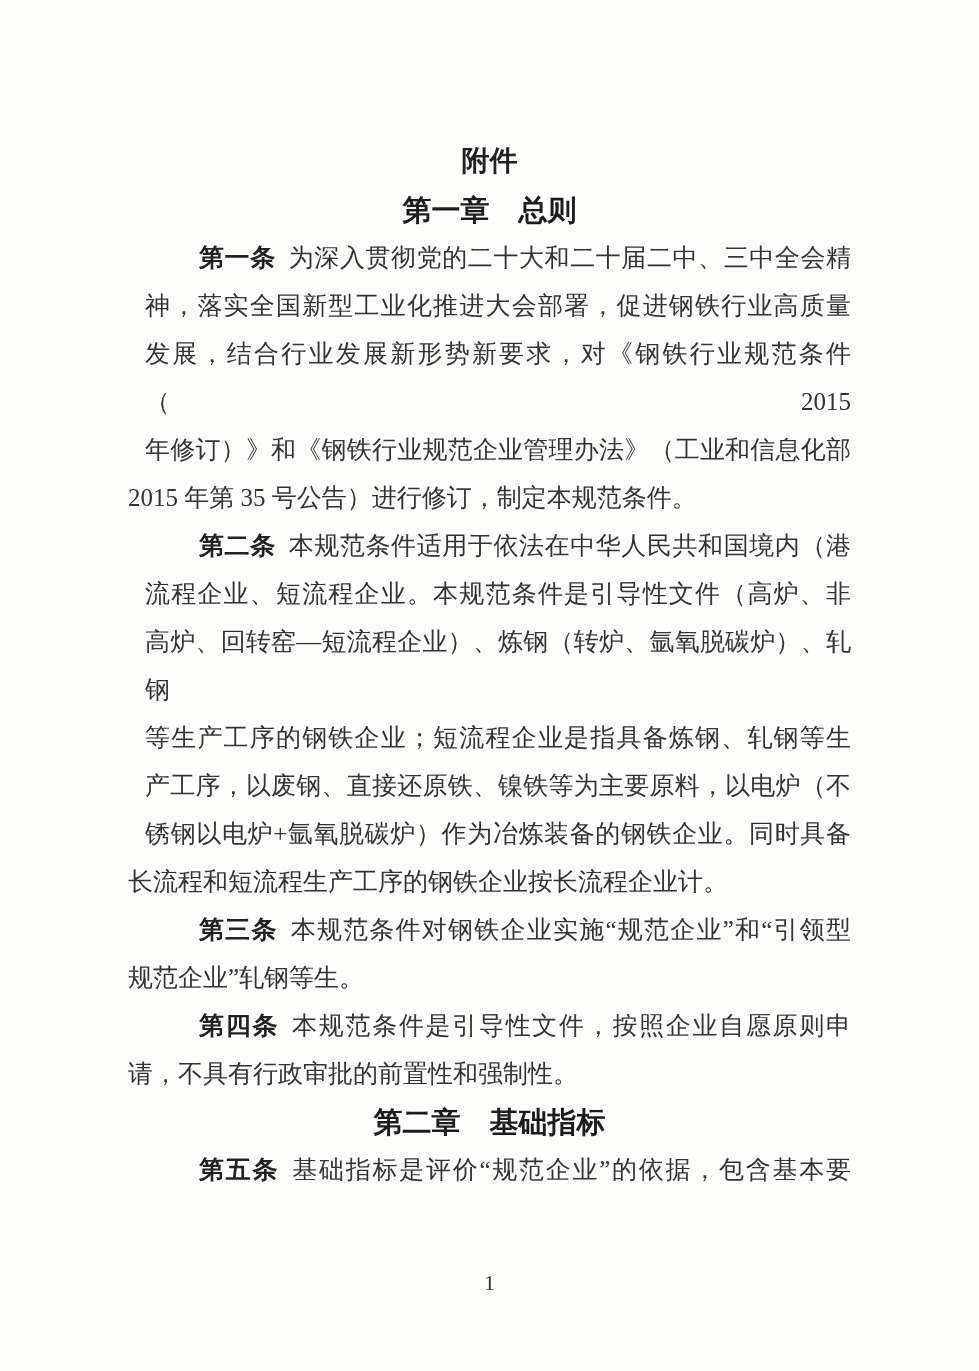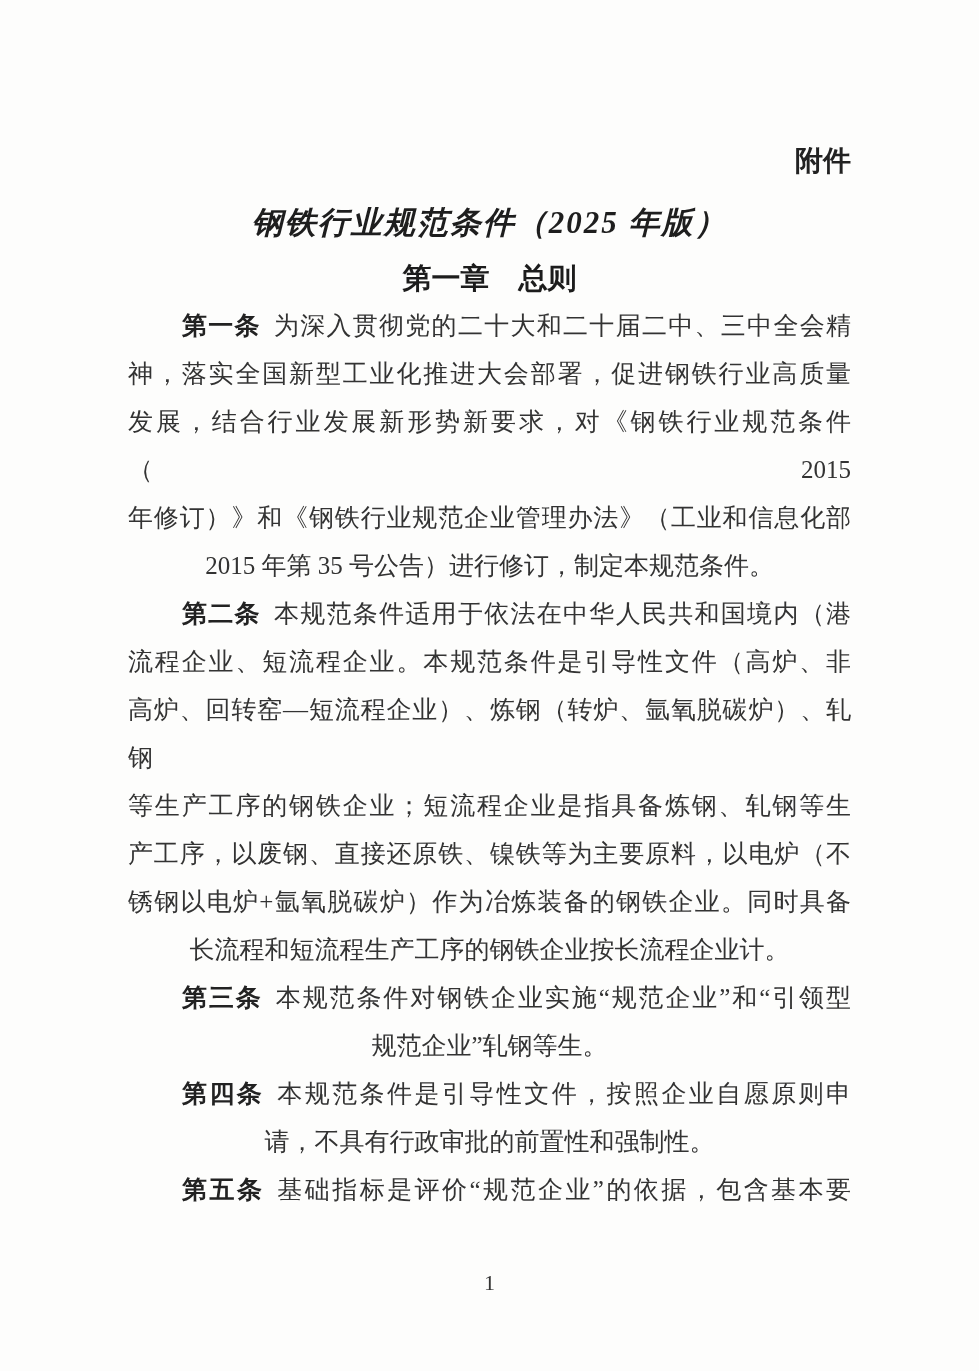--- a/index.html
+++ b/index.html
@@ -18,21 +18,21 @@
     font-family: "Liberation Serif", "DejaVu Serif", serif;
     color: #2e2e2e;
     overflow: hidden;
   }
   .attachment {
     font-family: "Liberation Sans", "DejaVu Sans", sans-serif;
     font-weight: 600;
     font-size: 28px;
     line-height: 34px;
     color: #222222;
-    text-align: right;
+    text-align: center;
   }
   .title {
     margin-top: 22px;
     font-size: 31px;
     line-height: 46px;
     text-align: center;
     font-style: italic;
     font-weight: bold;
     letter-spacing: 2px;
     color: #1e1e1e;
@@ -45,26 +45,27 @@
     text-align: center;
     color: #1c1c1c;
   }
   #doc-body .chapter:first-child {
     margin-top: 8px;
   }
   .line {
     font-size: 25px;
     line-height: 48px;
     color: #333333;
-    text-align: center;
+    text-align: left;
     white-space: normal;
   }
   .line.jf {
     text-align: justify;
     text-align-last: justify;
+    margin-left: 17px;
   }
   .line.first {
     text-indent: 54px;
   }
   .lead {
     font-weight: bold;
     color: #222222;
     margin-right: 13px;
   }
   .pagenum {
@@ -76,35 +77,35 @@
     font-size: 22px;
     line-height: 30px;
     color: #333333;
   }
 </style>
 </head>
 <body>
 
 <div class="page">
   <div class="attachment">附件</div>
-  <div class="title">钢铁行业规范条件（2025 年版）</div>
   <div id="doc-body">
       <div class="chapter">第一章　总则</div>
       <div class="line first jf"><span class="lead">第一条</span>为深入贯彻党的二十大和二十届二中、三中全会精</div>
       <div class="line jf">神，落实全国新型工业化推进大会部署，促进钢铁行业高质量</div>
       <div class="line jf">发展，结合行业发展新形势新要求，对《钢铁行业规范条件（2015</div>
       <div class="line jf">年修订）》和《钢铁行业规范企业管理办法》（工业和信息化部</div>
       <div class="line">2015 年第 35 号公告）进行修订，制定本规范条件。</div>
       <div class="line first jf"><span class="lead">第二条</span>本规范条件适用于依法在中华人民共和国境内（港</div>
       <div class="line jf">流程企业、短流程企业。本规范条件是引导性文件（高炉、非</div>
       <div class="line jf">高炉、回转窑—短流程企业）、炼钢（转炉、氩氧脱碳炉）、轧钢</div>
       <div class="line jf">等生产工序的钢铁企业；短流程企业是指具备炼钢、轧钢等生</div>
       <div class="line jf">产工序，以废钢、直接还原铁、镍铁等为主要原料，以电炉（不</div>
       <div class="line jf">锈钢以电炉+氩氧脱碳炉）作为冶炼装备的钢铁企业。同时具备</div>
       <div class="line">长流程和短流程生产工序的钢铁企业按长流程企业计。</div>
       <div class="line first jf"><span class="lead">第三条</span>本规范条件对钢铁企业实施“规范企业”和“引领型</div>
       <div class="line">规范企业”轧钢等生。</div>
       <div class="line first jf"><span class="lead">第四条</span>本规范条件是引导性文件，按照企业自愿原则申</div>
       <div class="line">请，不具有行政审批的前置性和强制性。</div>
+      <div class="chapter">第二章　基础指标</div>
       <div class="line first jf"><span class="lead">第五条</span>基础指标是评价“规范企业”的依据，包含基本要</div>
     </div>
   <div class="pagenum">1</div>
 </div>
 
 </body></html>

